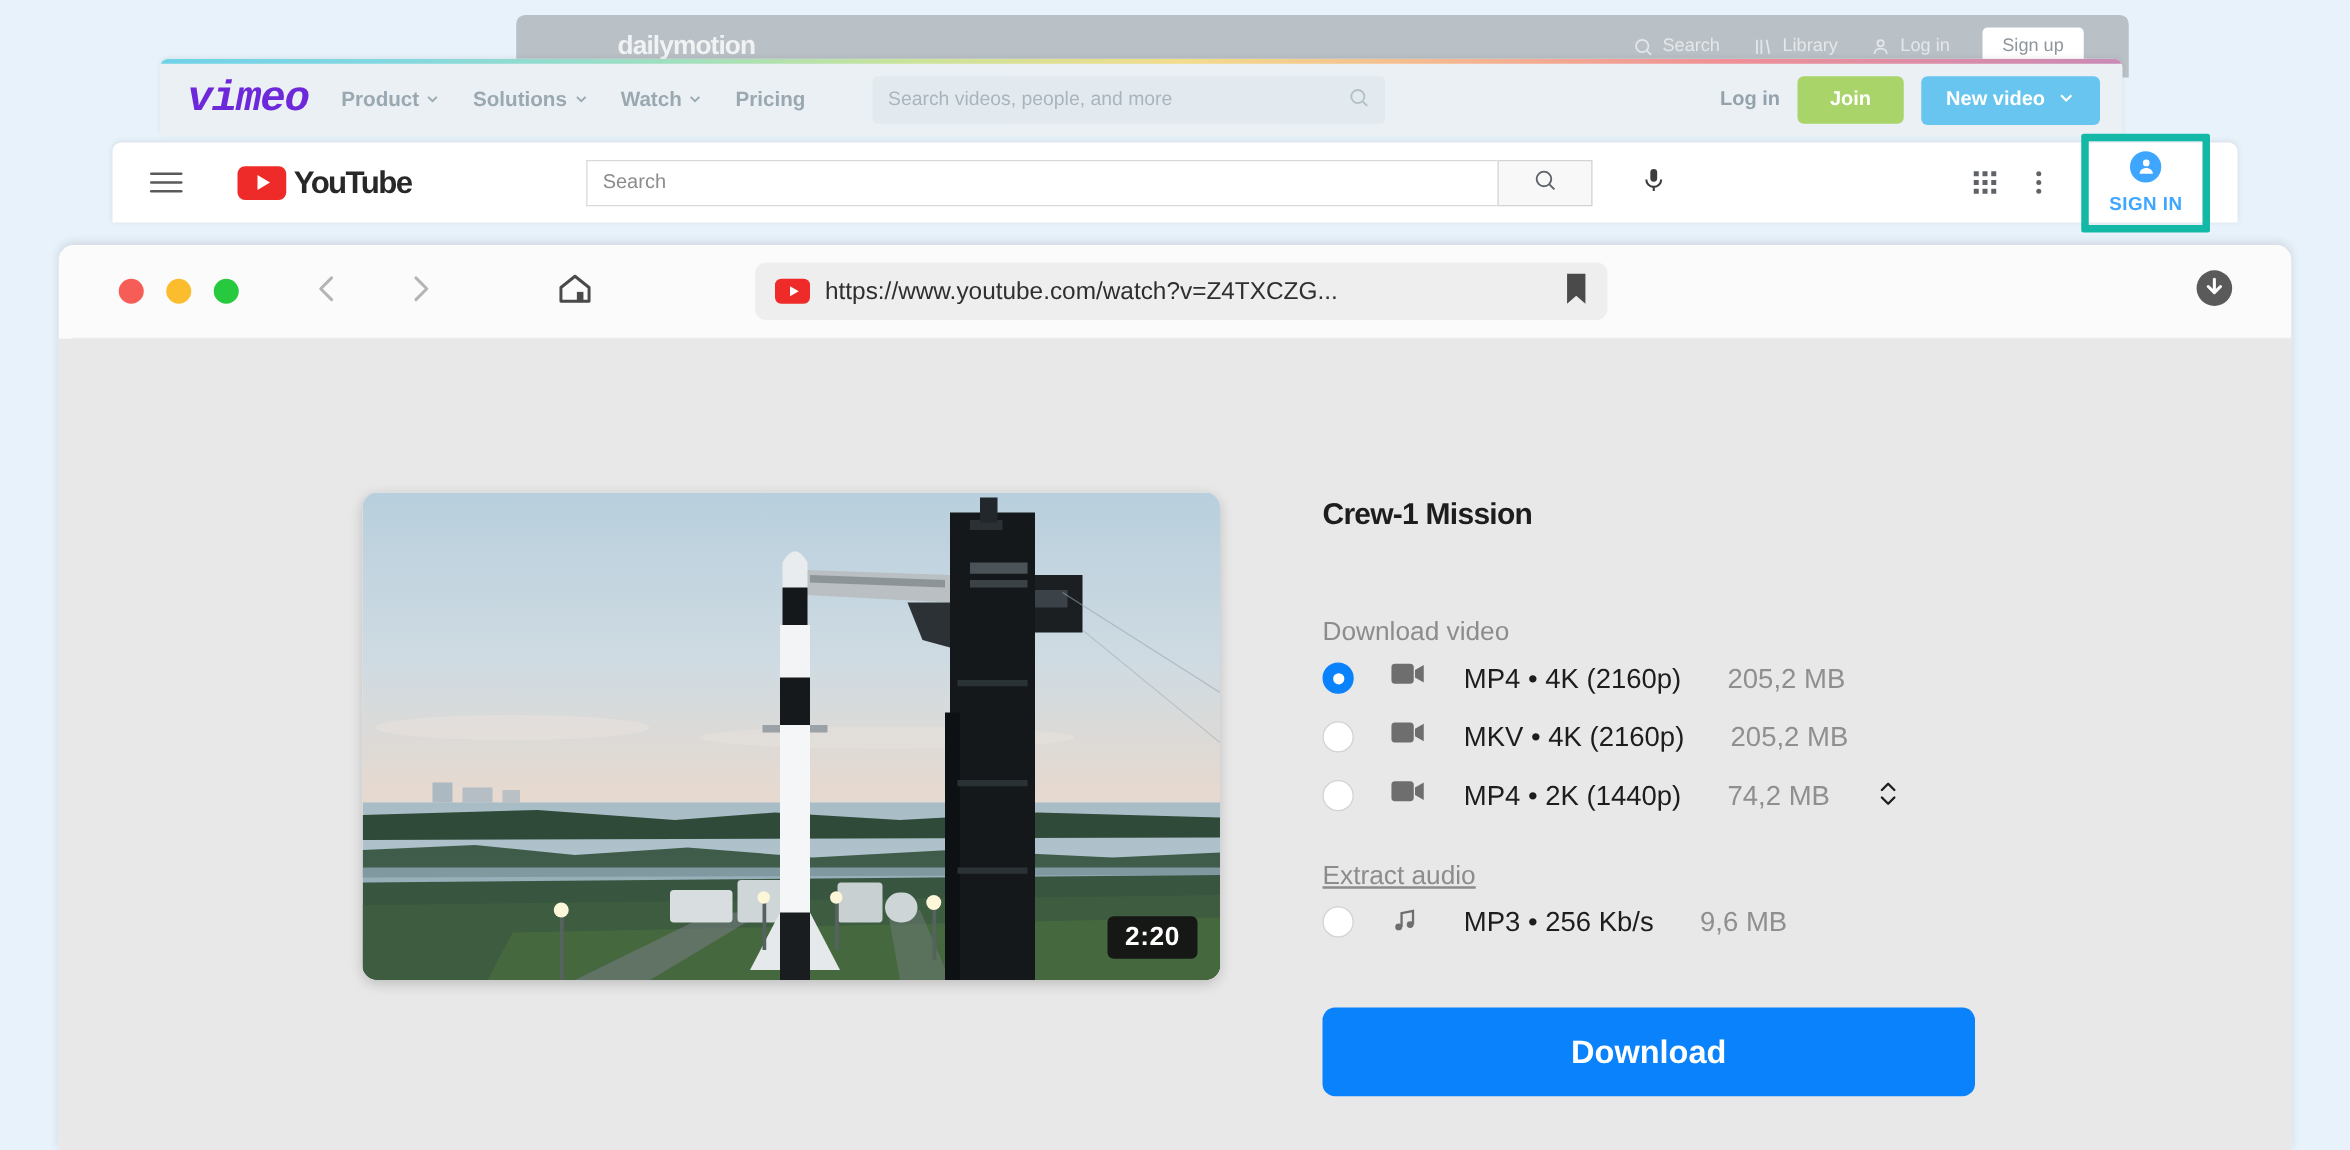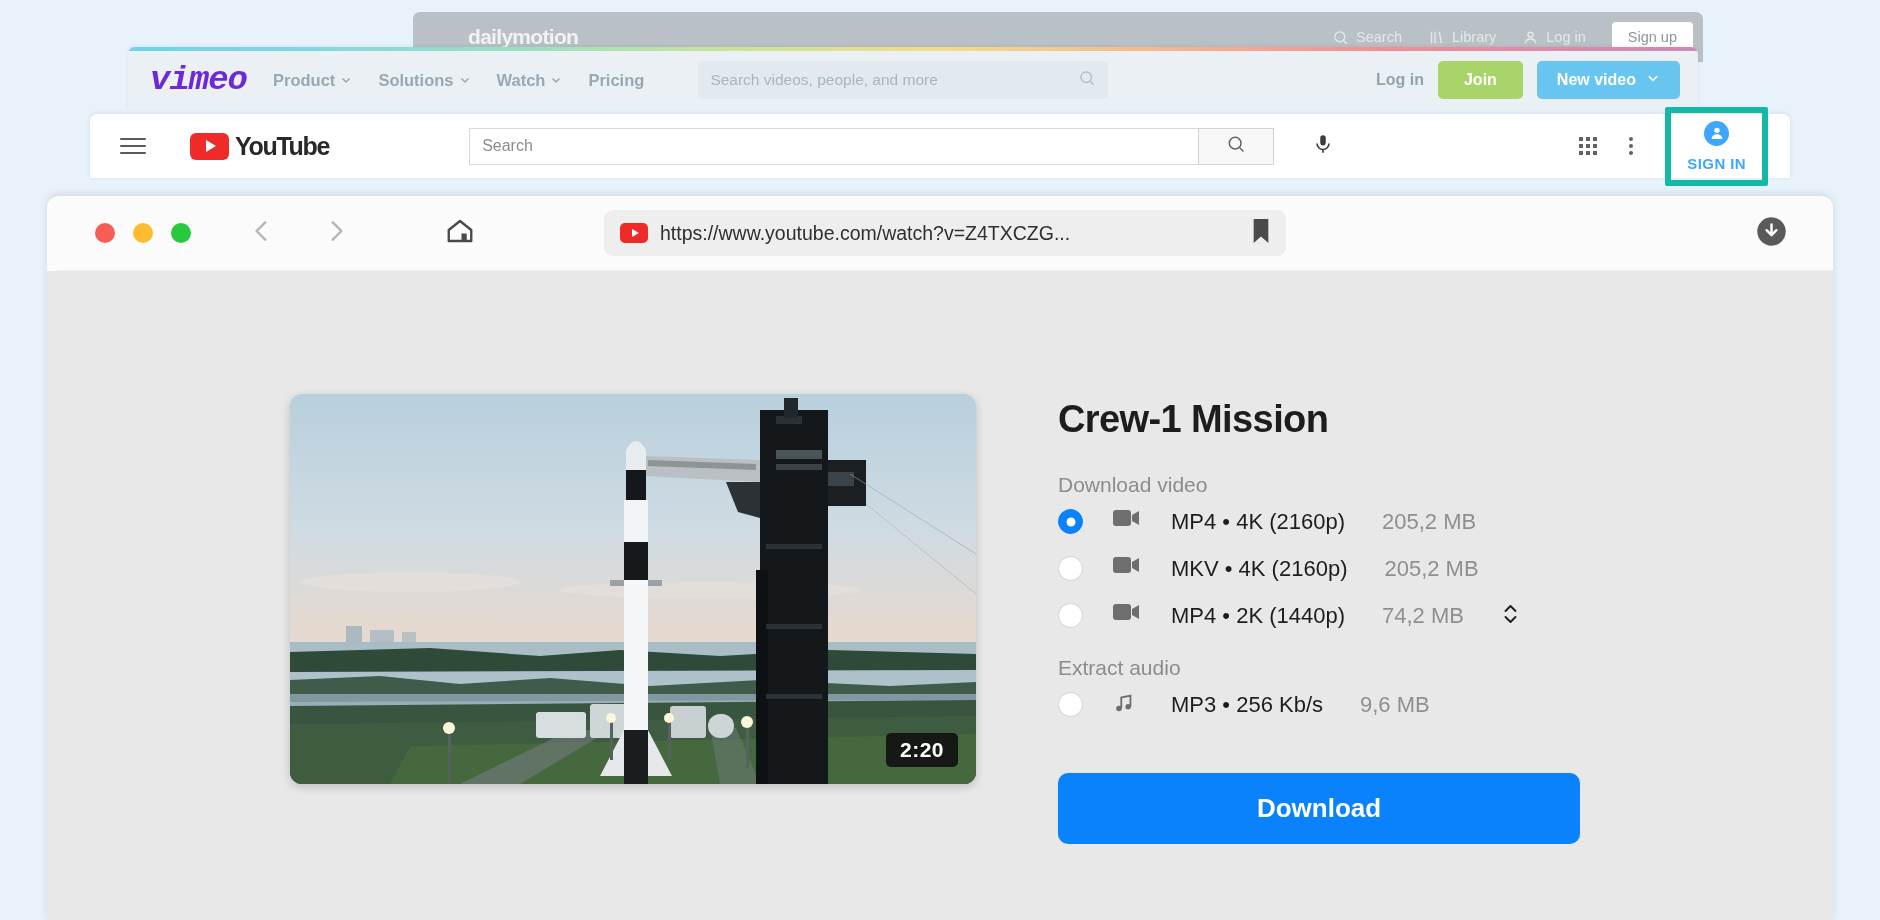--- a/index.html
+++ b/index.html
@@ -15,21 +15,21 @@
   #dm-window {
     position: absolute; left: 413px; top: 12px;
     width: 1290px; height: 50px;
     background: #b9c0c6;
     border-radius: 7px 7px 0 0;
     overflow: hidden;
   }
   #dm-bar {
     position: absolute; inset: 0;
     display: flex; align-items: center;
-    padding: 0 10px;
+    padding: 0 36px;
   }
   #dm-logo {
     color: #ffffff; font-size: 21px; font-weight: 700;
     letter-spacing: -0.7px; opacity: .80;
     margin-left: 45px;
   }
   #dm-right { margin-left: auto; display: flex; align-items: center; gap: 26px; }
   .dm-item {
     display: flex; align-items: center; gap: 7px;
     color: #eceff1; font-size: 14.5px; opacity: .85;
@@ -212,22 +212,22 @@
   #thumb svg { display: block; width: 100%; height: 100%; }
   #duration {
     position: absolute; right: 18px; bottom: 17px;
     background: rgba(17,17,17,.92); color: #fff;
     font-size: 21px; font-weight: 700;
     padding: 5px 14px; border-radius: 5px;
     letter-spacing: .5px;
   }
   #panel { padding-top: 4px; }
   #video-title {
-    font-size: 38px; font-weight: 700; color: #1d1d1d;
-    letter-spacing: -.6px; margin-bottom: 32px;
+    font-size: 24px; font-weight: 700; color: #1d1d1d;
+    letter-spacing: -.6px; margin-bottom: 68px;
   }
   .section-label {
     font-size: 21px; color: #8c8c8c; margin-bottom: 12px;
   }
   .option-row {
     display: flex; align-items: flex-start; gap: 30px;
     height: 47px;
   }
   .radio {
     width: 25px; height: 25px; border-radius: 50%;
@@ -237,21 +237,21 @@
   .radio.on { background: #0a82fb; border-color: #0a82fb; }
   .radio.on::after {
     content: ""; position: absolute;
     left: 50%; top: 50%; transform: translate(-50%,-50%);
     width: 9px; height: 9px; border-radius: 50%; background: #fff;
   }
   .opt-icon { width: 28px; display: flex; align-items: center; flex: none; }
   .opt-main { font-size: 22px; color: #1d1d1d; }
   .opt-size { font-size: 22px; color: #8f8f8f; margin-left: 7px; }
   .opt-chev { margin-left: 9px; display: flex; align-items: center; }
-  #audio-label { margin-top: 6px; }
+  #audio-label { margin-top: 18px; text-decoration: underline; }
   #download-btn {
     margin-top: 34px;
     width: 522px; height: 71px;
     background: #0a82fb; border-radius: 10px;
     display: flex; align-items: center; justify-content: center;
     color: #ffffff; font-size: 26px; font-weight: 600;
   }
 </style>
 </head>
 <body>

